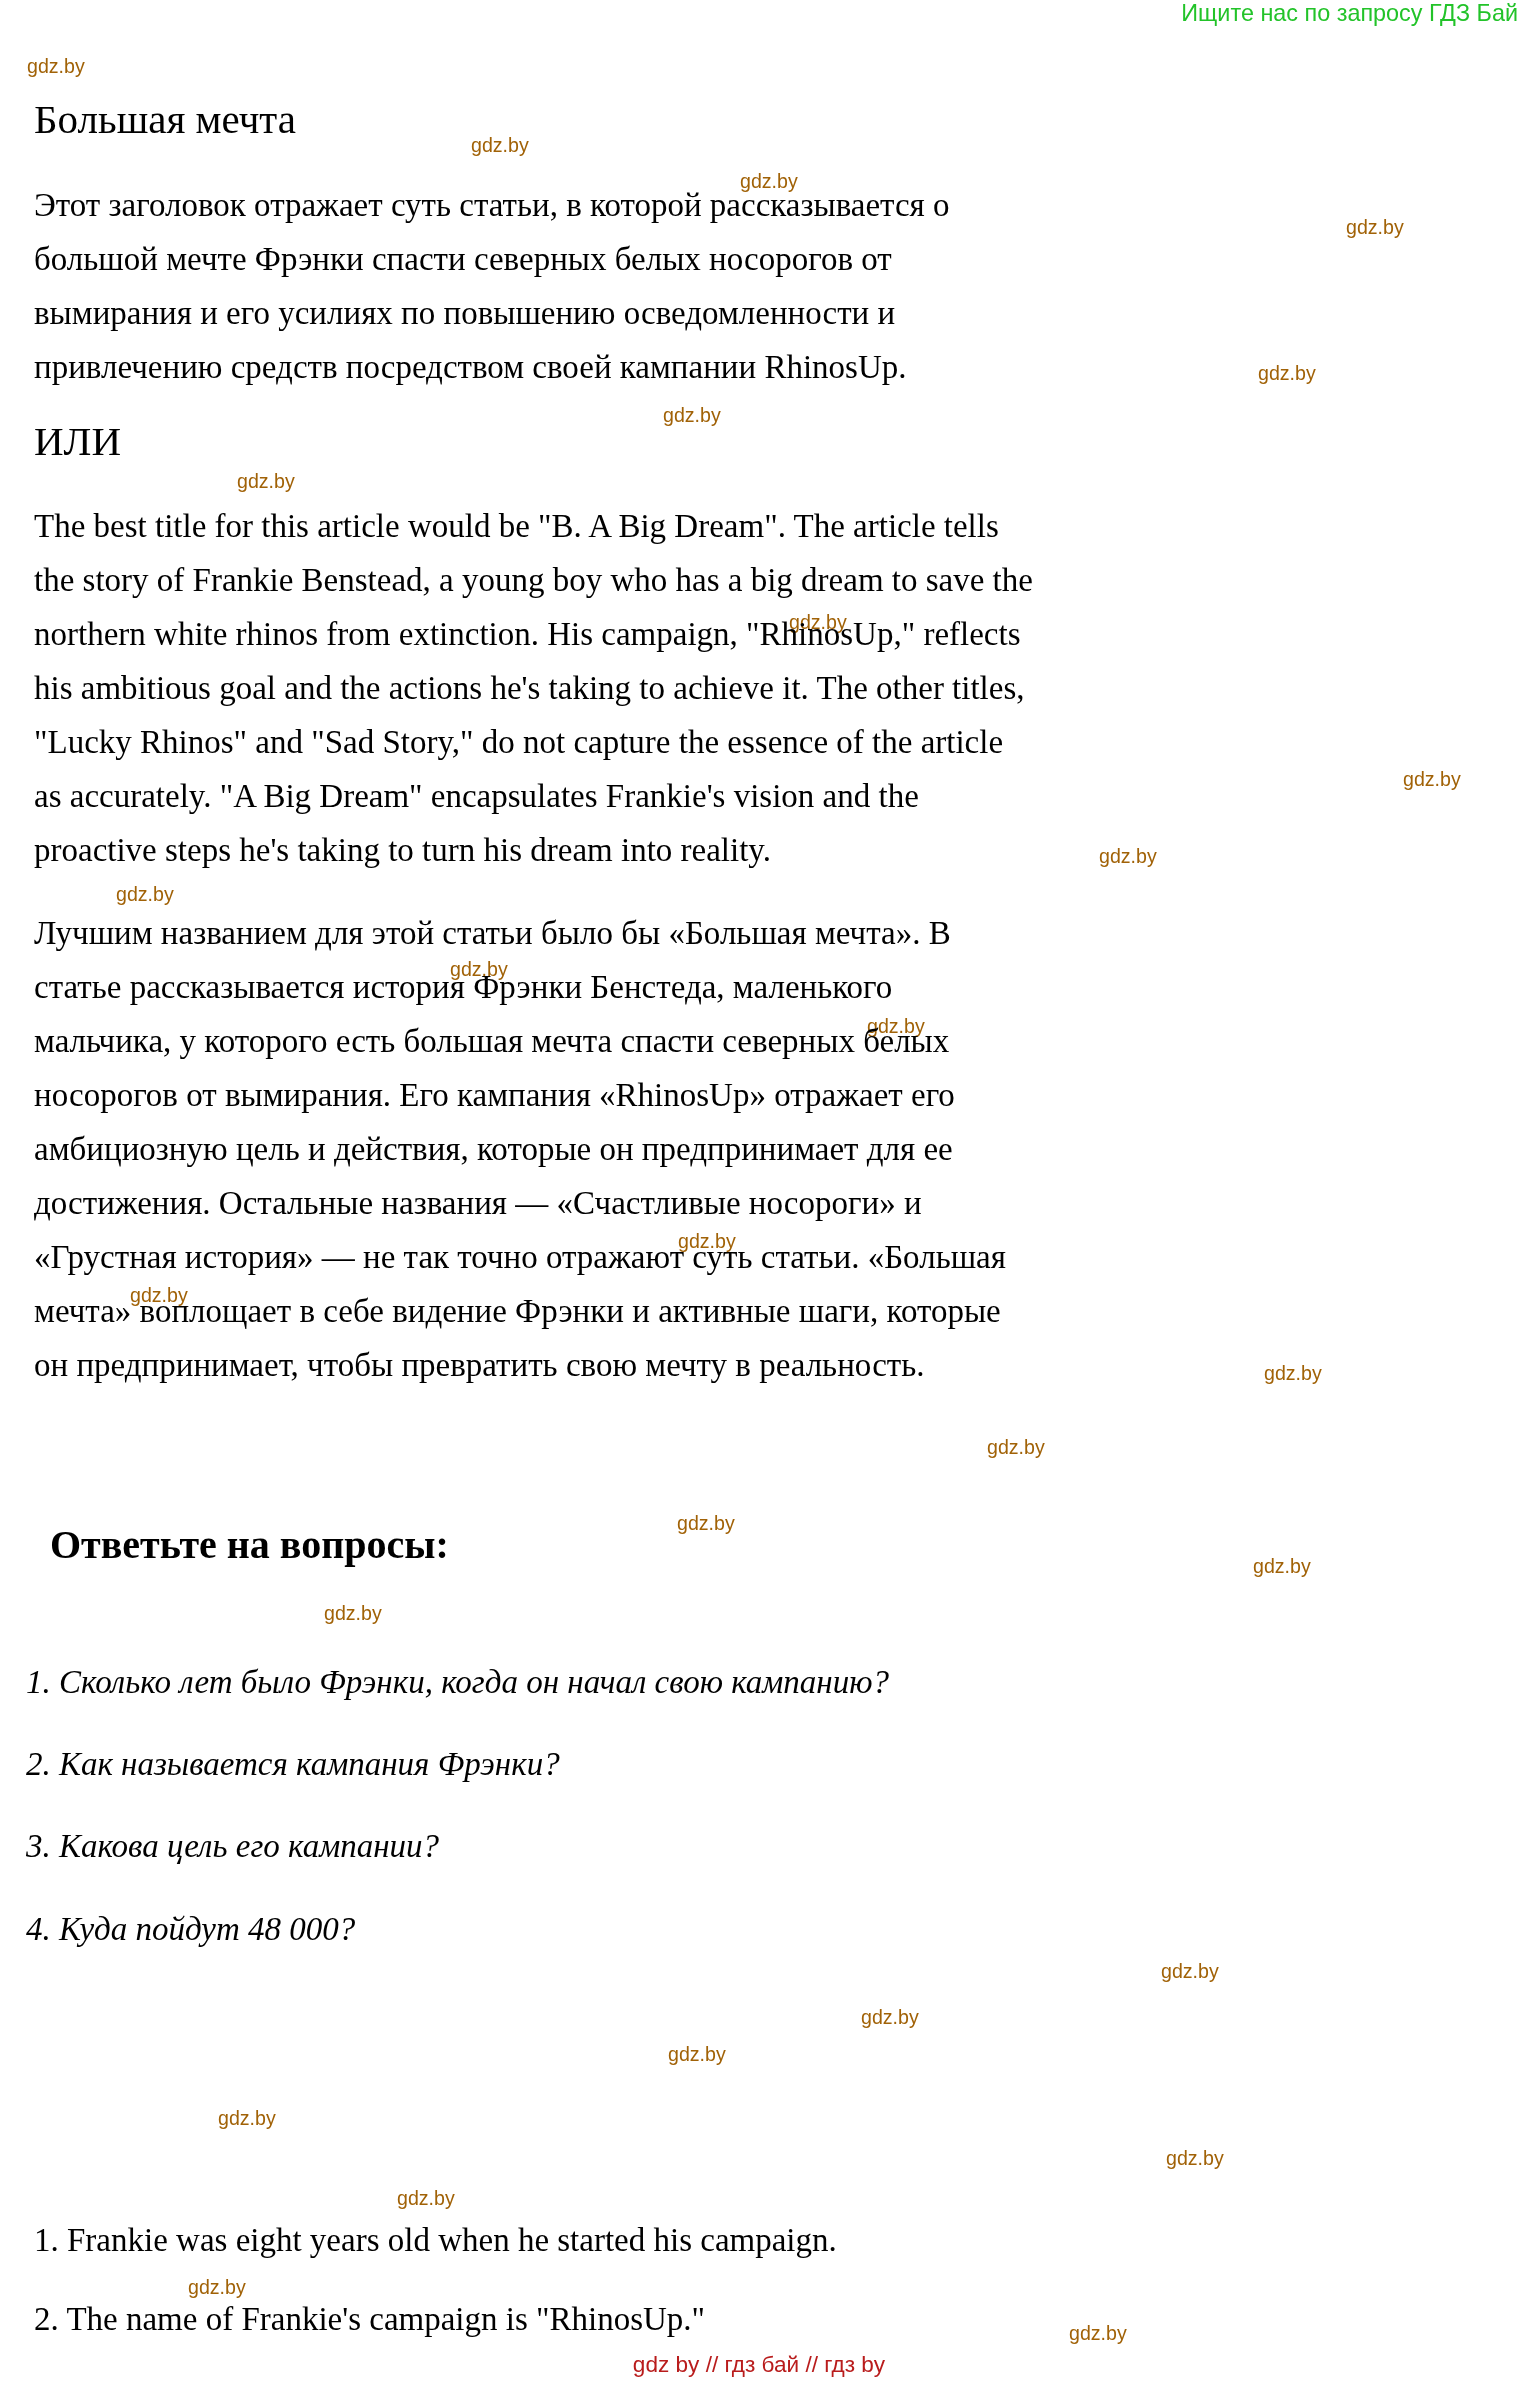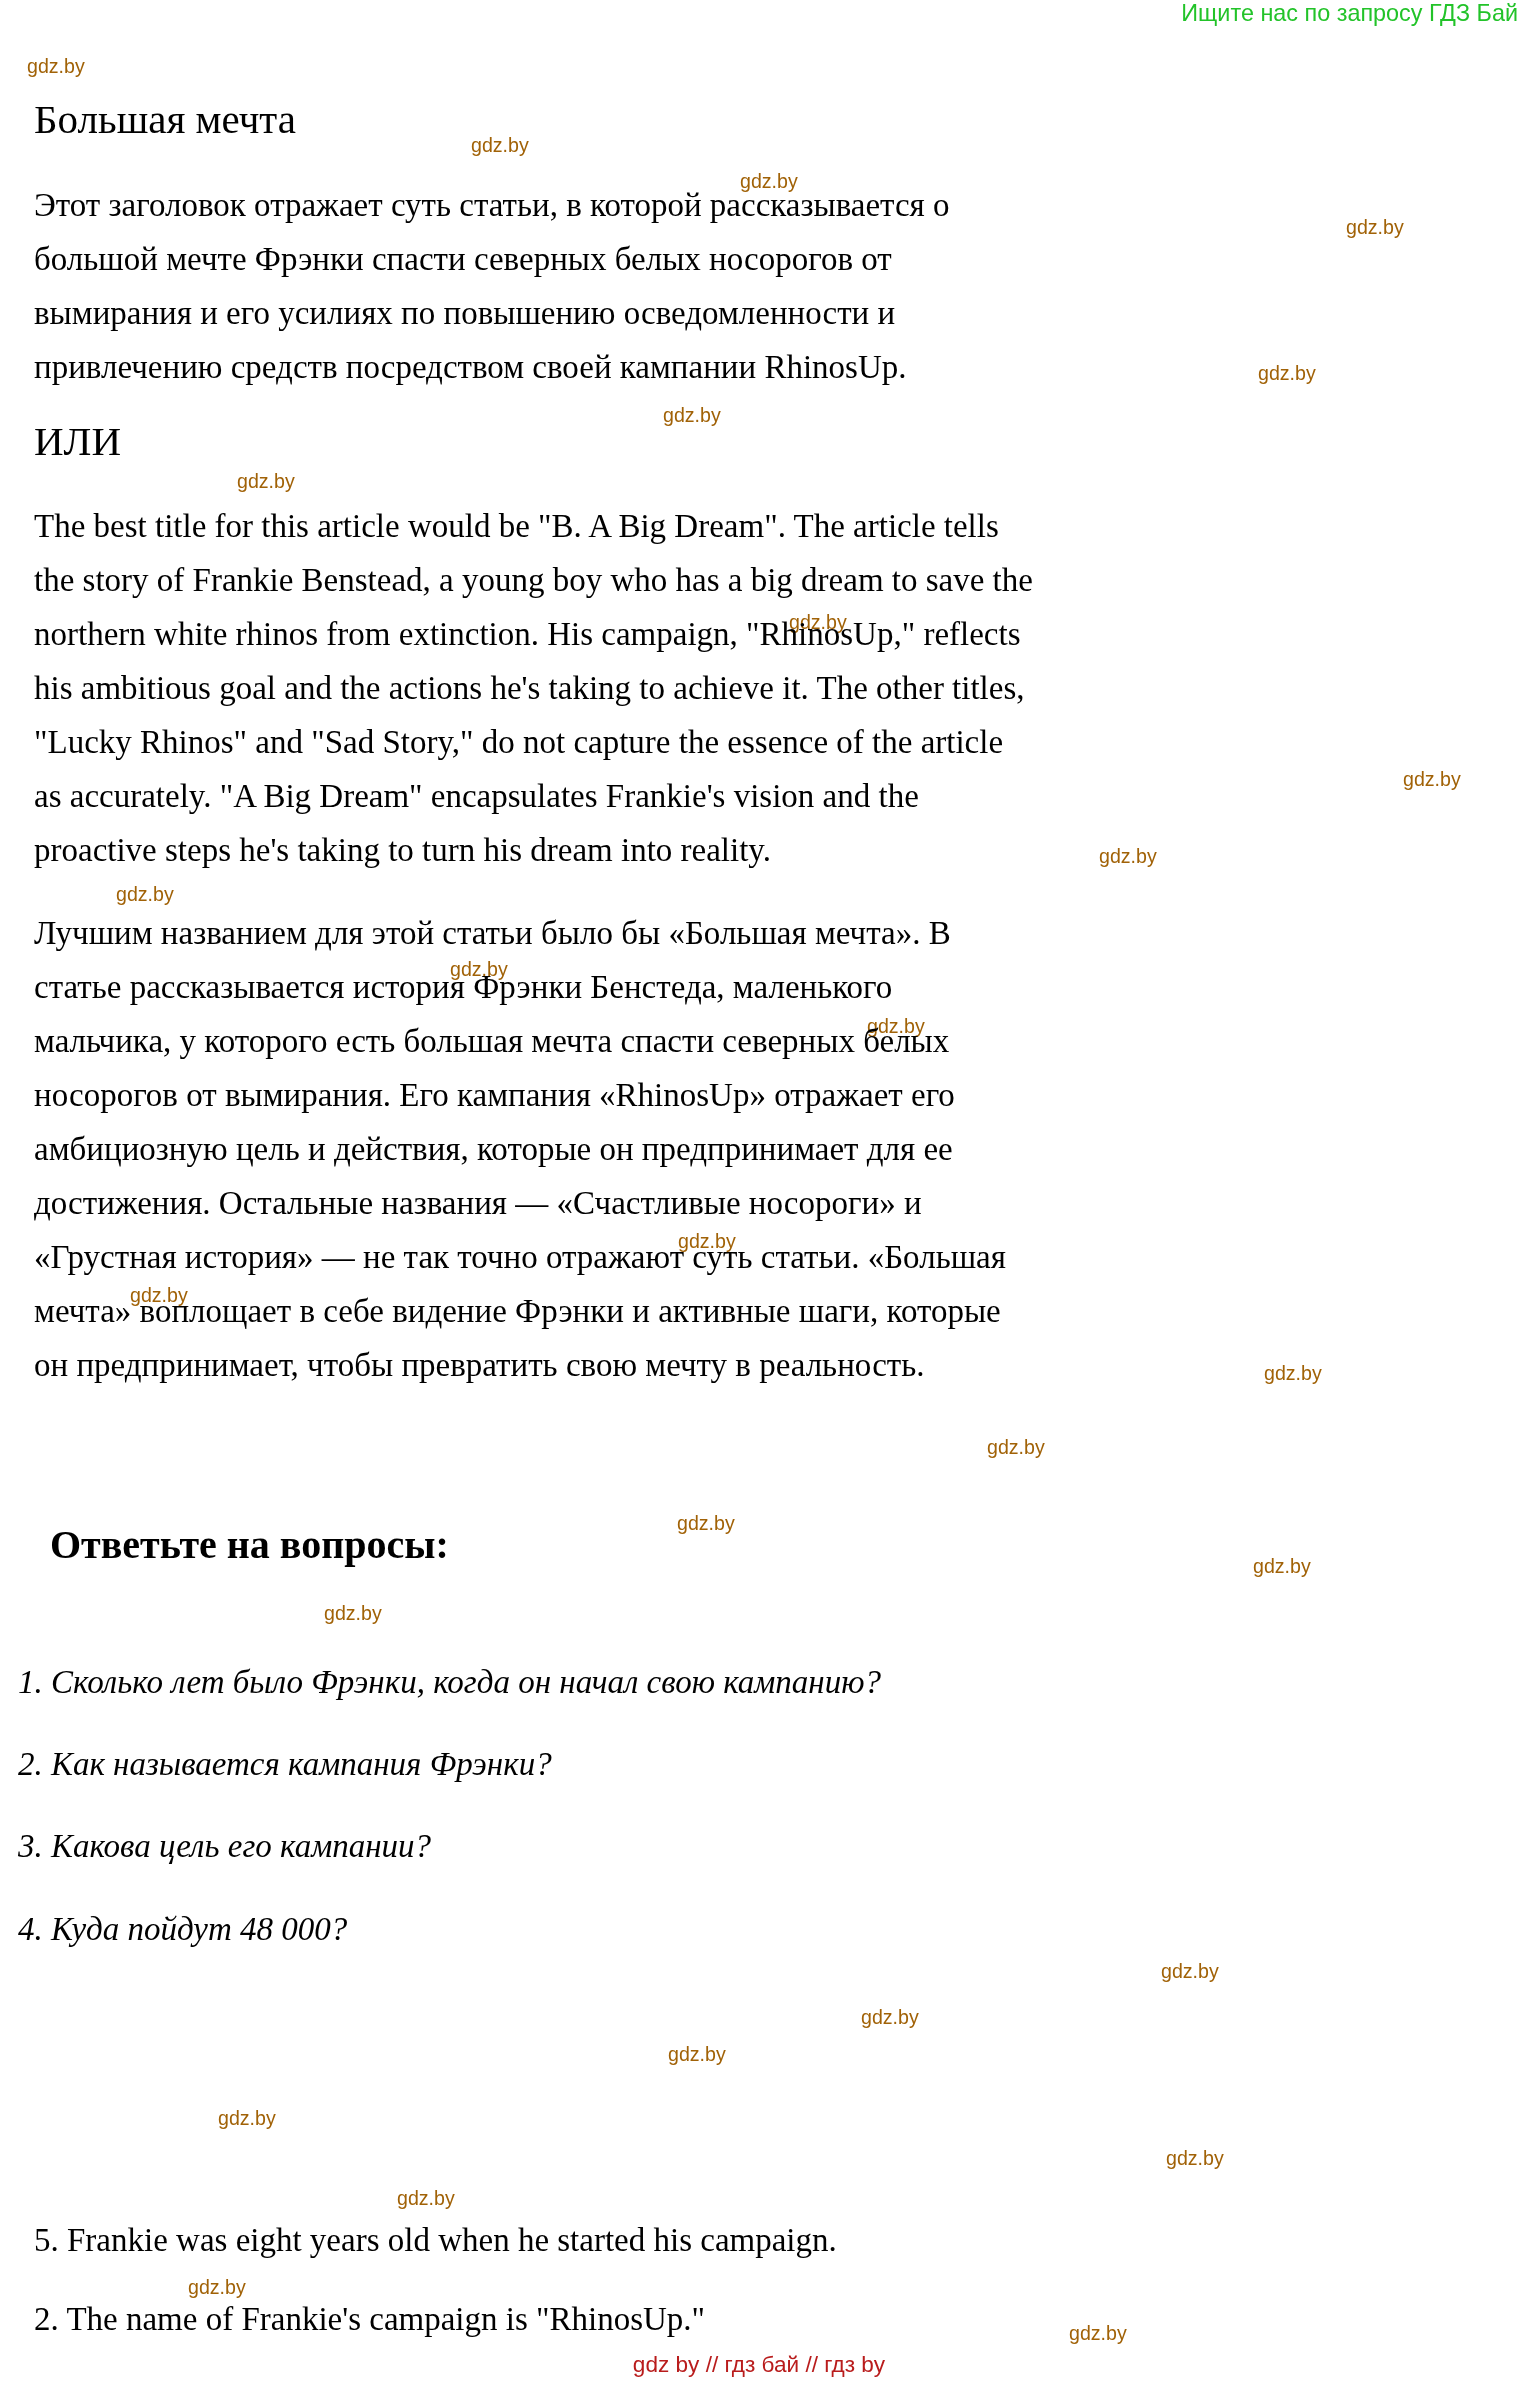--- a/index.html
+++ b/index.html
@@ -32,21 +32,21 @@
   .para{
     position:absolute;left:34px;width:1327px;
     font-size:33px;line-height:54px;
     white-space:pre-line;
   }
   .heading-bold{
     position:absolute;left:34px;margin:16px;
     font-size:40px;font-weight:bold;line-height:45px;
   }
   .question{
-    position:absolute;left:18px;
+    position:absolute;left:26px;
     font-style:italic;font-size:33px;line-height:42px;
     white-space:nowrap;
   }
   .answer{
     position:absolute;left:34px;
     font-size:33px;line-height:42px;
     white-space:nowrap;
   }
   .purple-footer{
     position:absolute;left:0;width:100%;
@@ -119,19 +119,19 @@
 он предпринимает, чтобы превратить свою мечту в реальность.</div>
 
   <h2 class="heading-bold" style="top:1506px">Ответьте на вопросы:</h2>
 
   <div class="question" style="top:1661px">1. Сколько лет было Фрэнки, когда он начал свою кампанию?</div>
   <div class="question" style="top:1743px">2. Как называется кампания Фрэнки?</div>
   <div class="question" style="top:1825px">3. Какова цель его кампании?</div>
   <div class="question" style="top:1908px">4. Куда пойдут 48 000?</div>
 
 
-  <div class="answer" style="top:2219px">5. Frankie was eight years old when he started his campaign.</div>
+  <div class="answer" style="top:2219px">1. Frankie was eight years old when he started his campaign.</div>
   <div class="answer" style="top:2298px">2. The name of Frankie's campaign is "RhinosUp."</div>
 
   <div class="purple-footer" style="top: 2351px; color: #b91c1c;">gdz by  //  гдз бай  //  гдз by</div>
 
 </div>
 
 
 </body></html>

